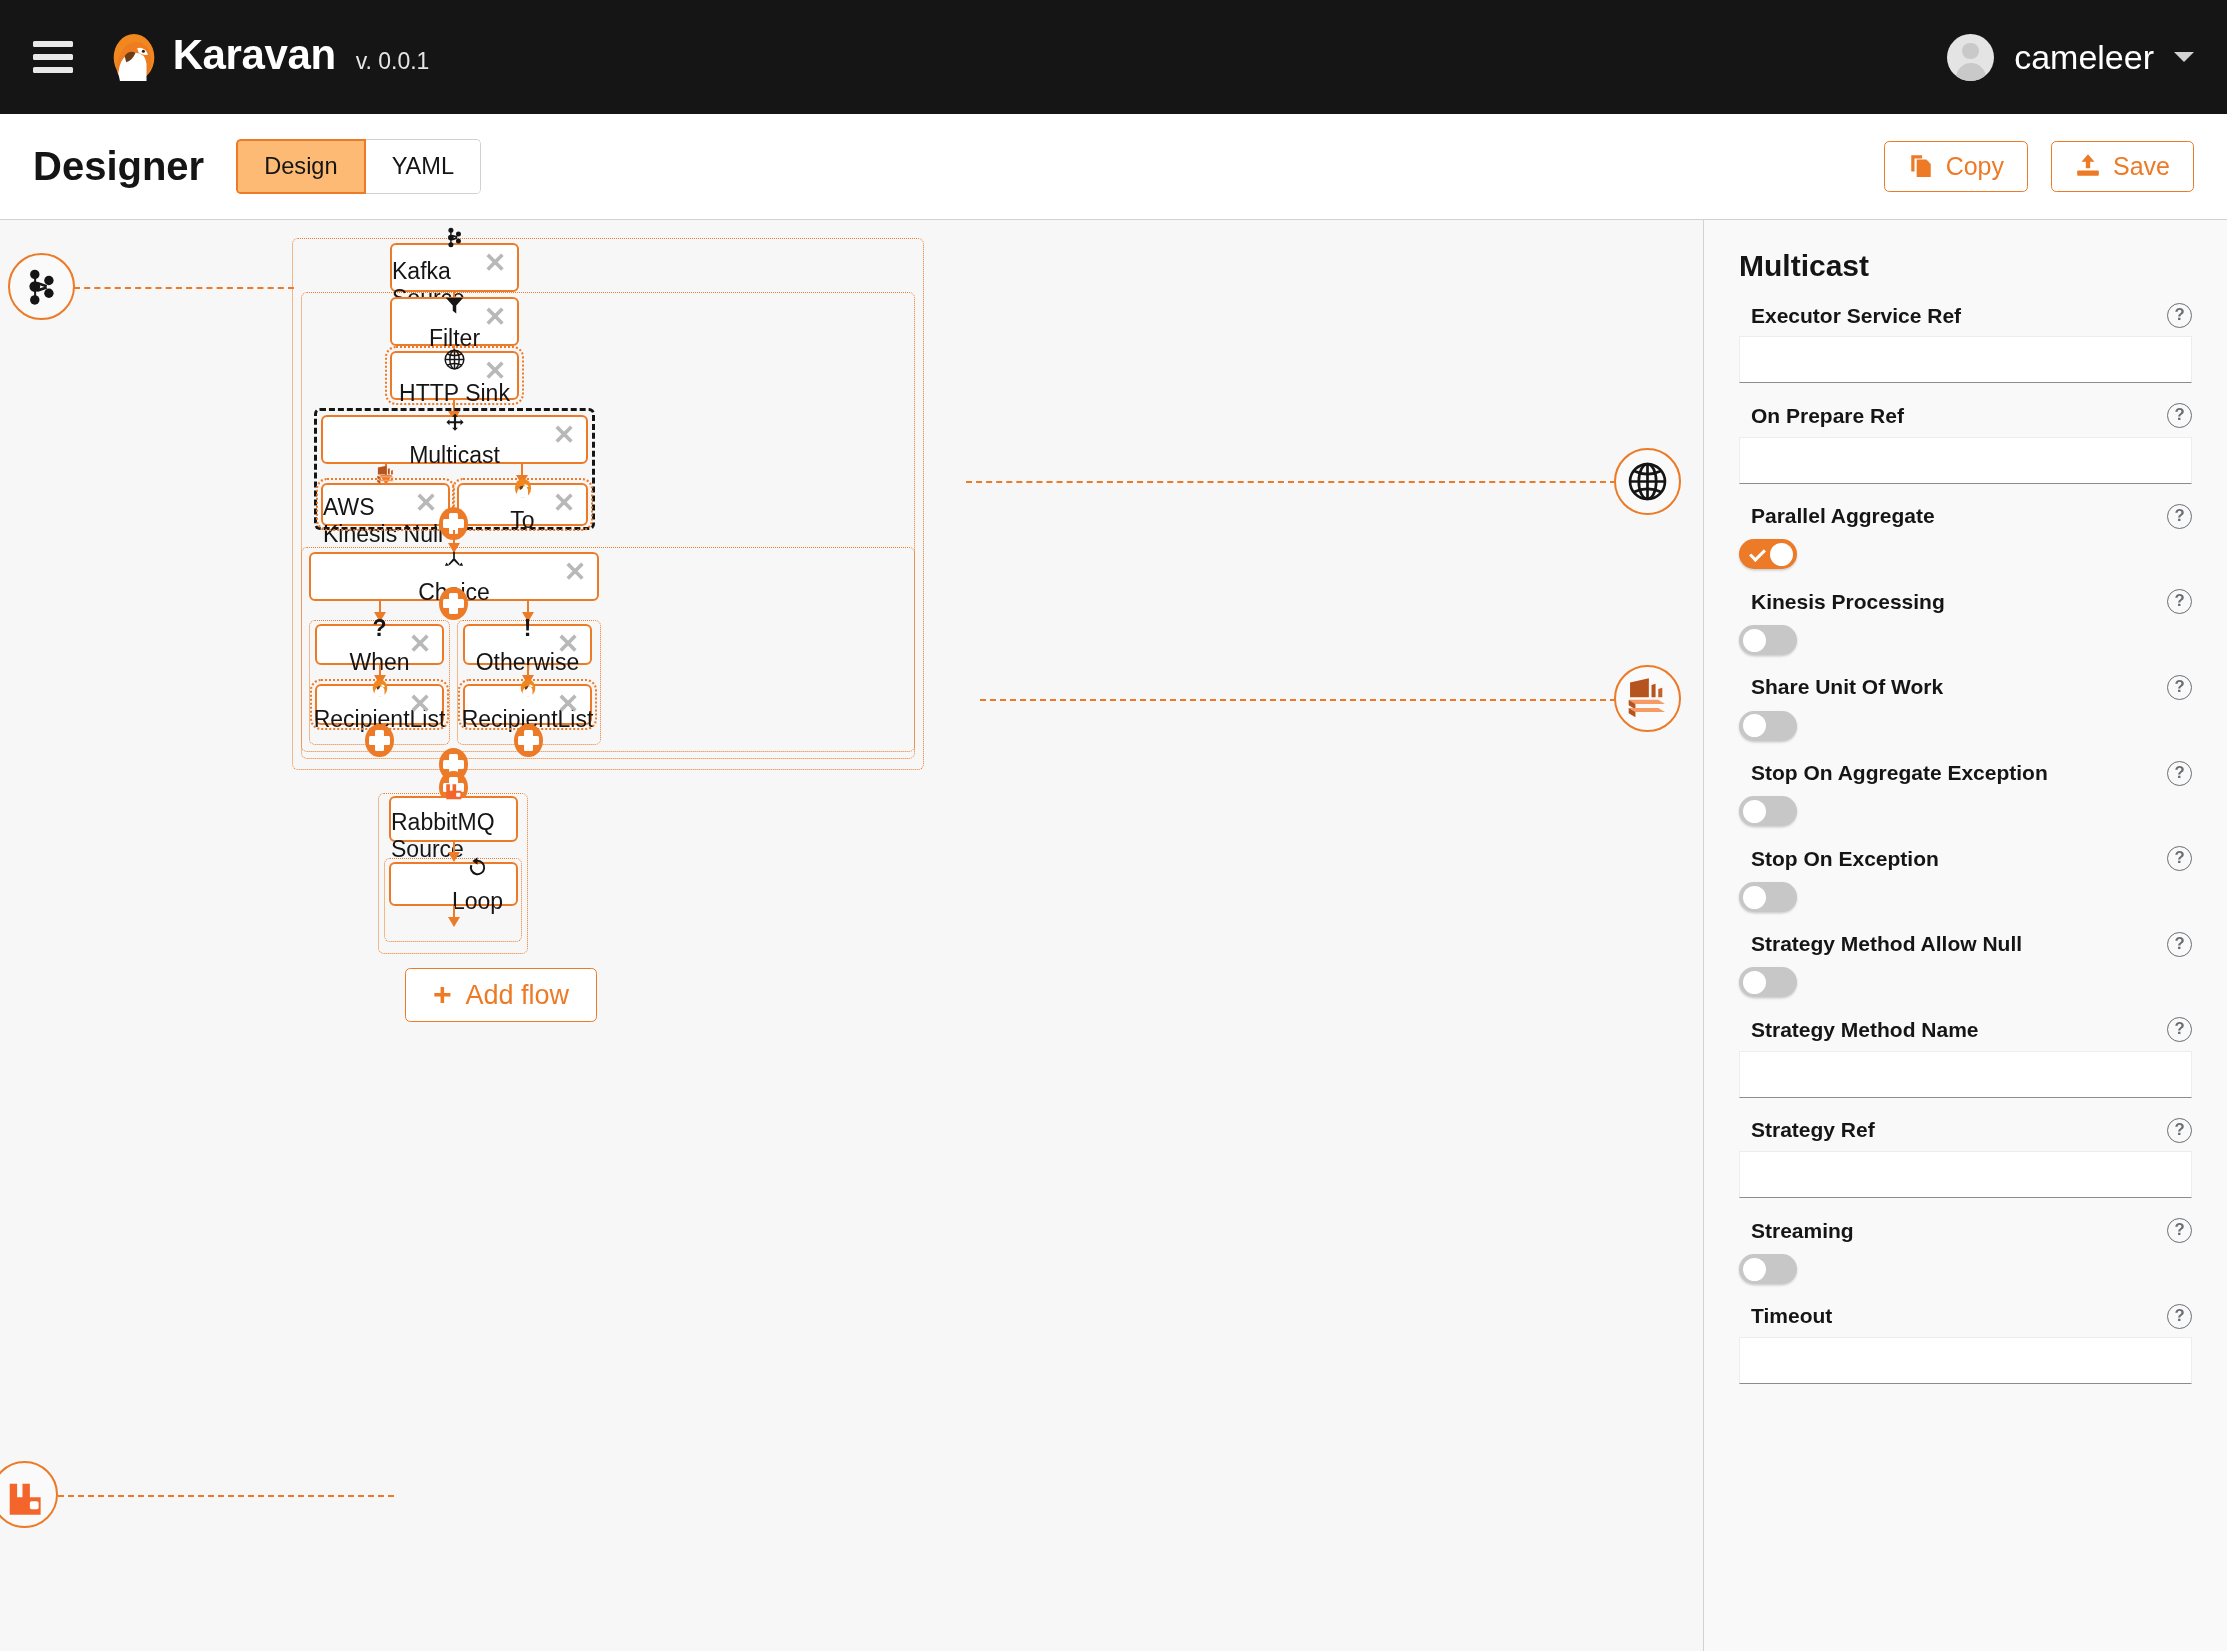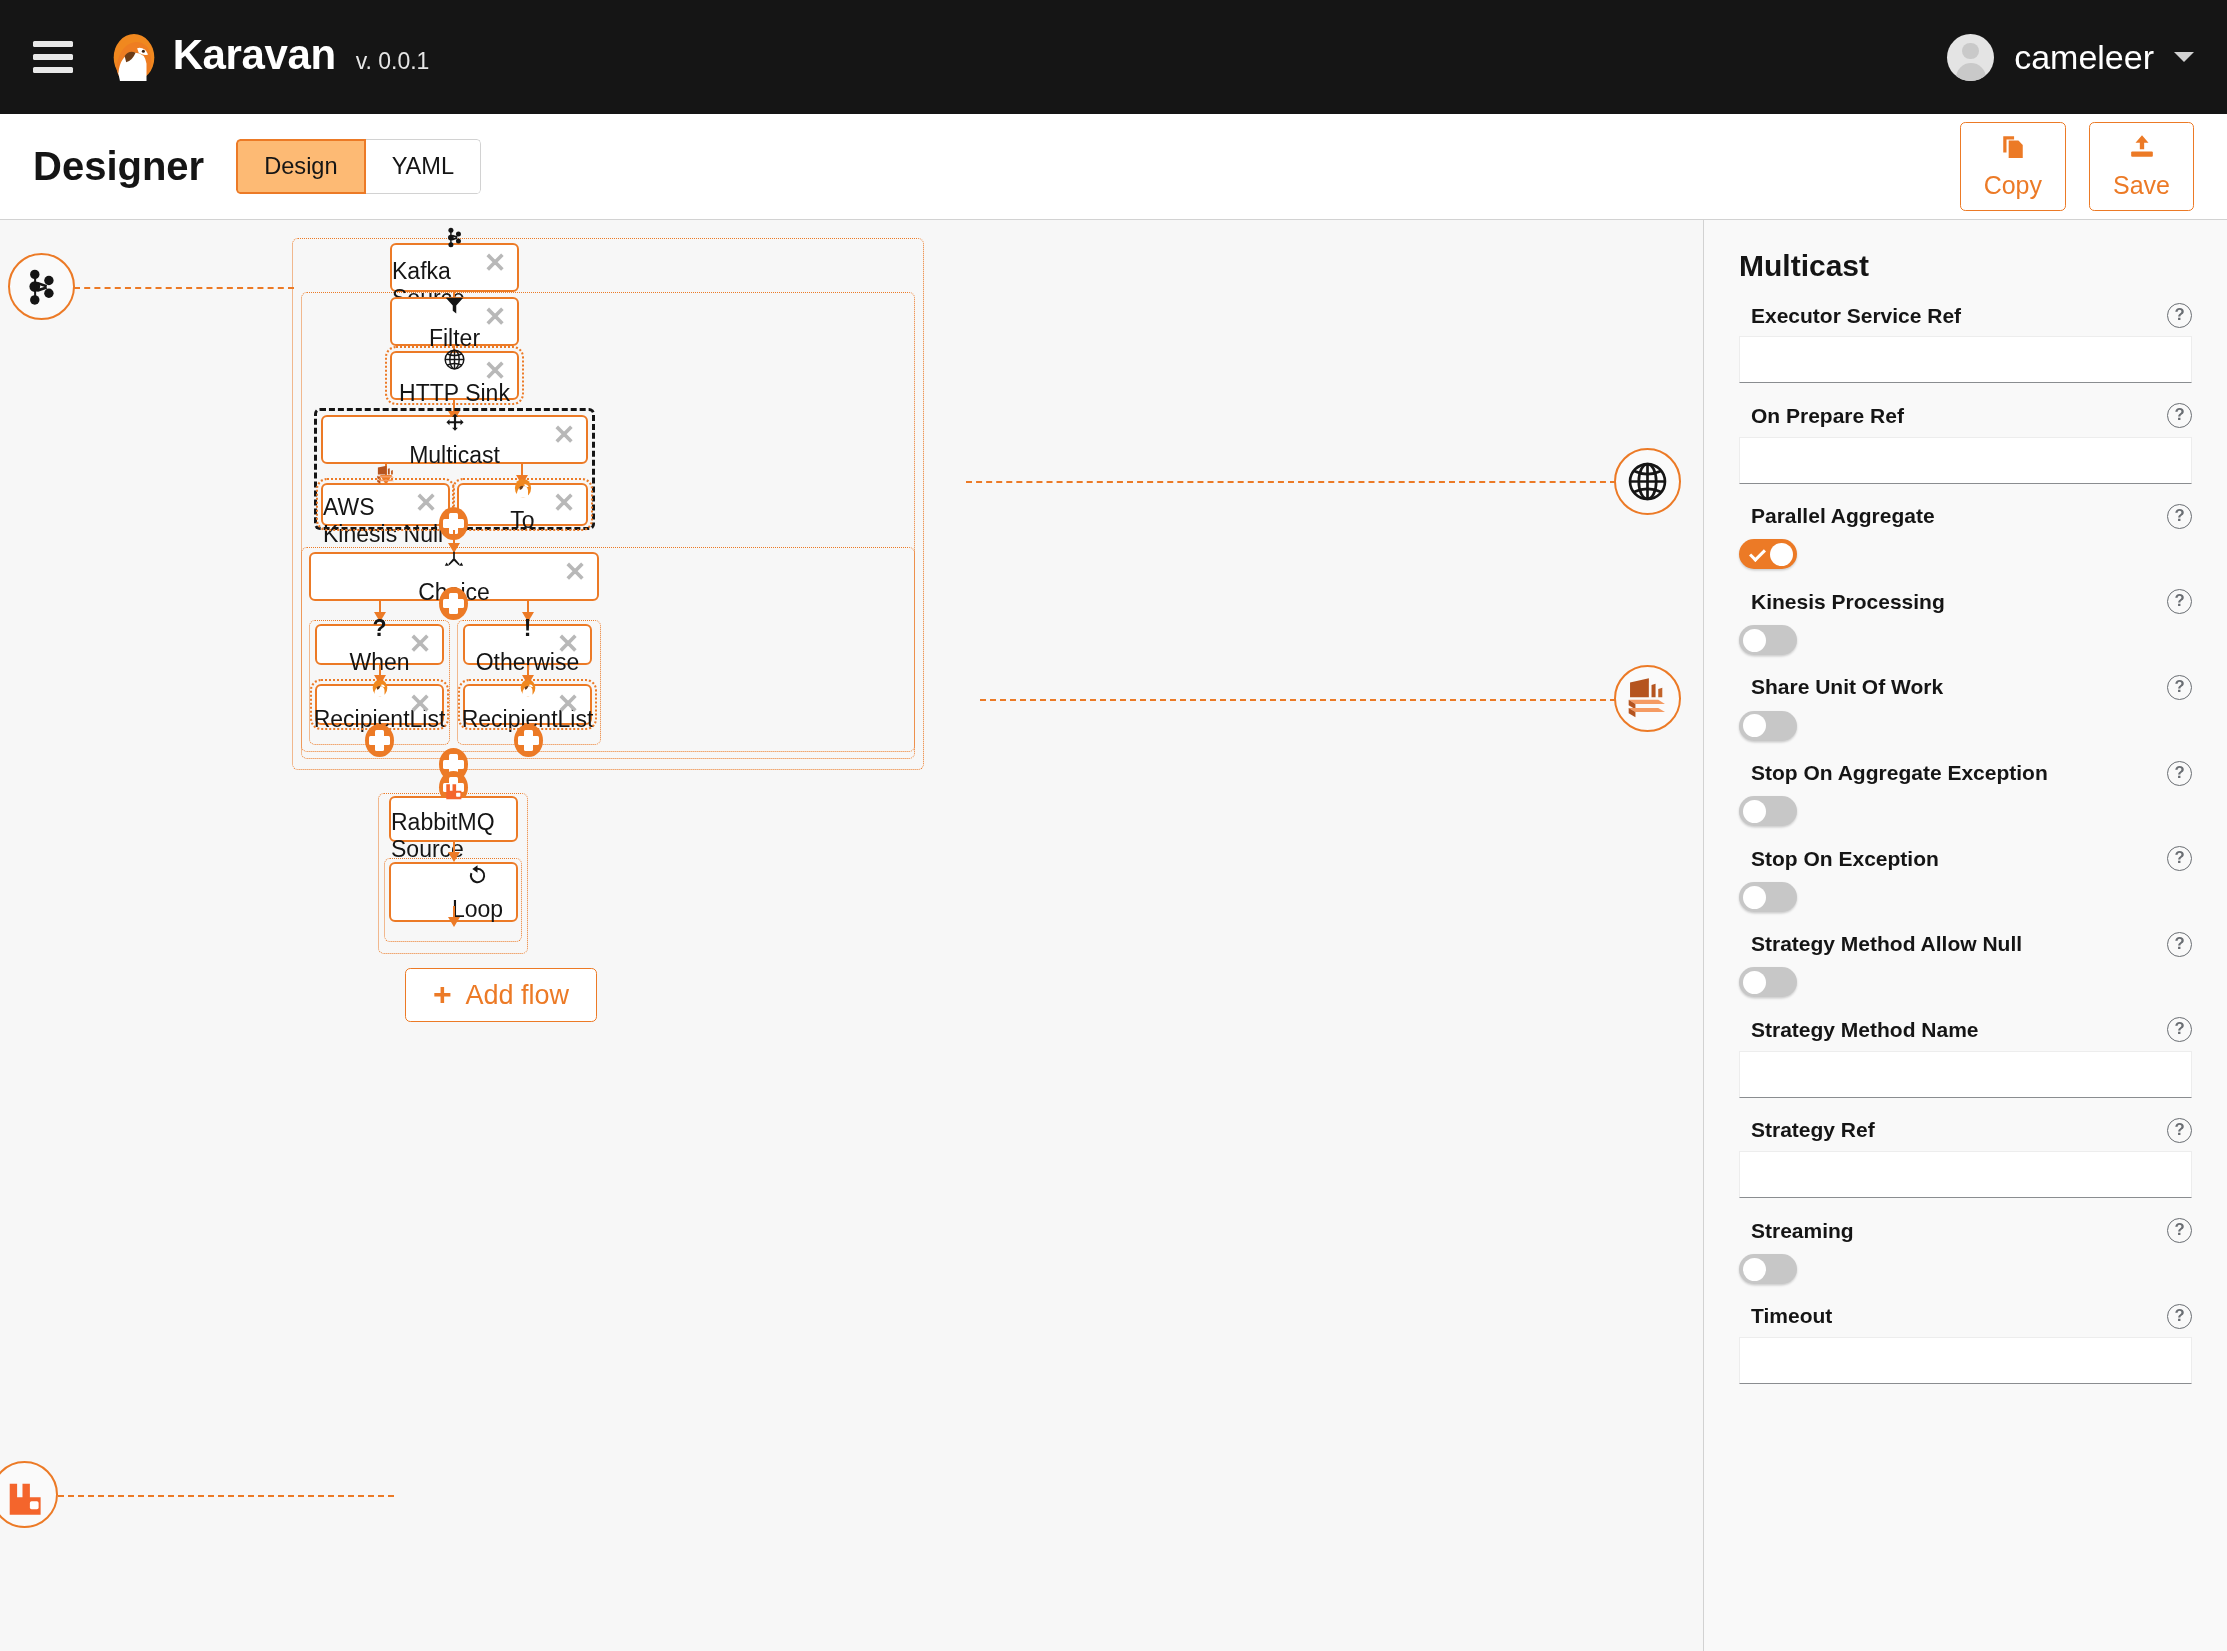--- a/index.html
+++ b/index.html
@@ -39,23 +39,23 @@
     border-bottom:0.8px solid #d2d2d2;
   }
   .page-title { font-size: 40px; font-weight: 600; color:#151515; }
   .seg { display:flex; margin-left:32px; border-radius:4.6px; overflow:hidden; }
   .seg button { font-family:inherit; font-size:23.6px; padding:12px 26px; background:#fff;
     border:0.8px solid #d2d2d2; cursor:pointer; color:#151515; }
   .seg button.active { background:#fdba74; border:2.3px solid #ec7a26; }
   .seg button:first-child { border-radius:4.6px 0 0 4.6px; }
   .seg button:last-child { border-radius:0 4.6px 4.6px 0; border-left:none; }
   .tb-right { margin-left:auto; display:flex; gap:23px; }
-  .obtn { display:flex; align-items:center; gap:12px; font-size:25px; color:#ec7a26;
+  .obtn { display:flex; gap:12px; font-size:25px; color:#ec7a26;
     background:#fff; border:1.5px solid #ec7a26; border-radius:5.3px; padding:10px 23px;
-    font-family:inherit; cursor:pointer;flex-direction:column; }
+    font-family:inherit; cursor:pointer; }
   .obtn svg { width:26px; height:26px; fill:#ec7a26; }
 
   
   #main { display:flex; height: calc(1652px - 220px); position:relative; }
   #canvas { flex:1; position:relative; background:#f7f7f7; overflow:hidden; }
   #props { width: 524px; background:#f9f9f9; border-left:0.8px solid #d2d2d2;
            padding: 29px 35px 0 35px; overflow:hidden; }
 
   
   .p-title { font-size:30px; font-weight:600; color:#151515; margin-bottom:20px; }
@@ -384,21 +384,21 @@
       <span class="s-icon">
         <svg viewBox="0 0 64 64" style="height:21px">
           <path d="M10 16h11v20h8V16h11v20h16v26H10Z" fill="#f4652c"></path>
           <rect x="40" y="42" width="13" height="12" rx="2.5" fill="#ffffff"></rect>
         </svg>
       </span>
       <span class="s-label">RabbitMQ Source</span>
     </div>
     <div class="arrow" style="left:453px; top:621px; height:19px;"></div>
     <div class="dotted-box" style="left:384px; top:638px; width:138px; height:84px;"></div>
-    <div class="step" style="left:389px; top:642px; width:129px; height:60px;padding-left:48px;">
+    <div class="step" style="left:389px; top:642px; width:129px; height:44px;padding-left:48px;">
       <span class="s-icon">
         <svg viewBox="0 0 24 24" style="height:23px">
           <path d="M12 4a8 8 0 1 1-7.4 5l2 .8A5.9 5.9 0 1 0 12 6.1V9L6.6 5.2 12 1.4z" fill="#151515"></path>
         </svg>
       </span>
       <span class="s-label">Loop</span>
     </div>
     <div class="arrow" style="left:453px; top:686px; height:19px;"></div>
 
     <button class="addflow" style="left:405px; top:748px;">

